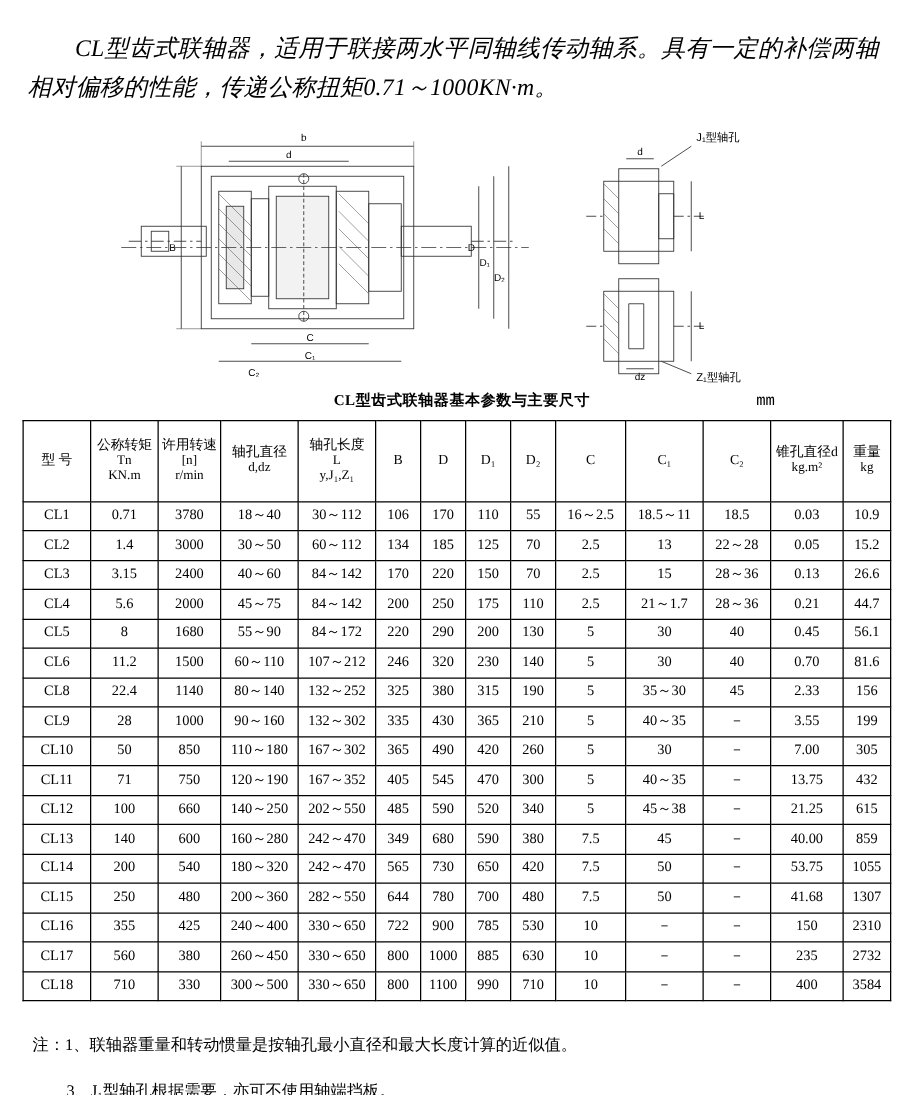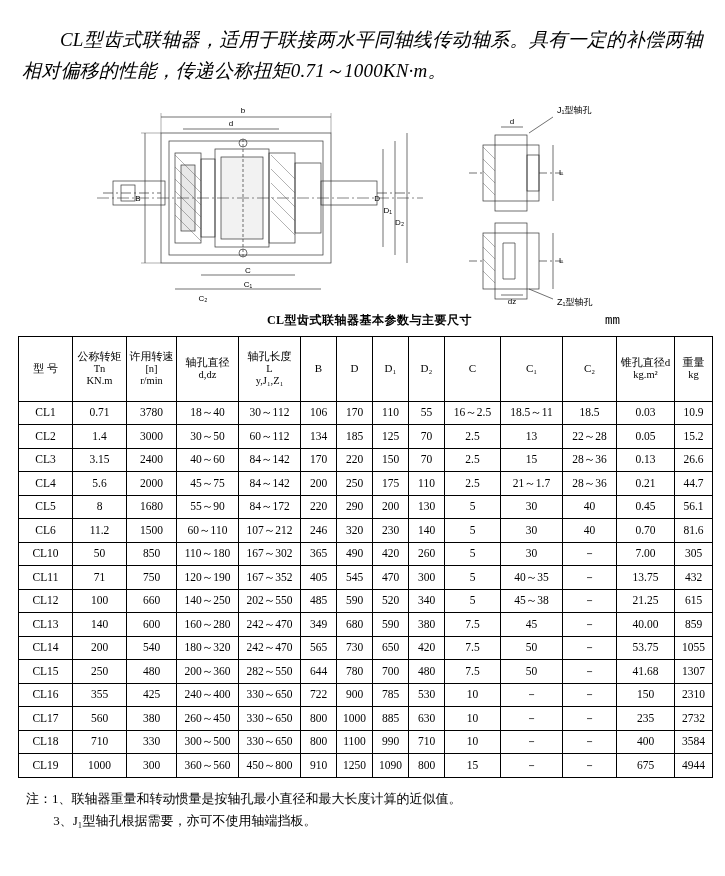--- a/index.html
+++ b/index.html
@@ -105,21 +105,21 @@
   .hdr-main {
     display: block;
     font-size: 11px;
   }
   
   .notes {
     padding: 10px 26px 0 26px;
     font-size: 13px;
     line-height: 1.75;
   }
-  .notes div { white-space: nowrap; }
+  .notes div { white-space: nowrap; margin-top: 14px; }
   .note-indent { padding-left: 2.1em; }
 </style>
 </head>
 <body>
 
 <div class="page">
 
   <div class="intro">
     <p>CL型齿式联轴器，适用于联接两水平同轴线传动轴系。具有一定的补偿两轴相对偏移的性能，传递公称扭矩0.71～1000KN·m。</p>
   </div>
@@ -405,20 +405,52 @@
             <td>320</td>
             <td>230</td>
             <td>140</td>
             <td>5</td>
             <td>30</td>
             <td>40</td>
             <td>0.70</td>
             <td>81.6</td>
           </tr>
           <tr>
+            <td>CL8</td>
+            <td>22.4</td>
+            <td>1140</td>
+            <td>80～140</td>
+            <td>132～252</td>
+            <td>325</td>
+            <td>380</td>
+            <td>315</td>
+            <td>190</td>
+            <td>5</td>
+            <td>35～30</td>
+            <td>45</td>
+            <td>2.33</td>
+            <td>156</td>
+          </tr>
+          <tr>
+            <td>CL9</td>
+            <td>28</td>
+            <td>1000</td>
+            <td>90～160</td>
+            <td>132～302</td>
+            <td>335</td>
+            <td>430</td>
+            <td>365</td>
+            <td>210</td>
+            <td>5</td>
+            <td>40～35</td>
+            <td>－</td>
+            <td>3.55</td>
+            <td>199</td>
+          </tr>
+          <tr>
             <td>CL10</td>
             <td>50</td>
             <td>850</td>
             <td>110～180</td>
             <td>167～302</td>
             <td>365</td>
             <td>490</td>
             <td>420</td>
             <td>260</td>
             <td>5</td>
@@ -548,36 +580,20 @@
             <td>800</td>
             <td>1100</td>
             <td>990</td>
             <td>710</td>
             <td>10</td>
             <td>－</td>
             <td>－</td>
             <td>400</td>
             <td>3584</td>
           </tr>
-          <tr>
-            <td>CL19</td>
-            <td>1000</td>
-            <td>300</td>
-            <td>360～560</td>
-            <td>450～800</td>
-            <td>910</td>
-            <td>1250</td>
-            <td>1090</td>
-            <td>800</td>
-            <td>15</td>
-            <td>－</td>
-            <td>－</td>
-            <td>675</td>
-            <td>4944</td>
-          </tr>
         </tbody>
     </table>
   </div>
 
   <div class="notes">
     <div>注：1、联轴器重量和转动惯量是按轴孔最小直径和最大长度计算的近似值。</div>
     <div class="note-indent">3、J₁型轴孔根据需要，亦可不使用轴端挡板。</div>
   </div>
 
 </div>

